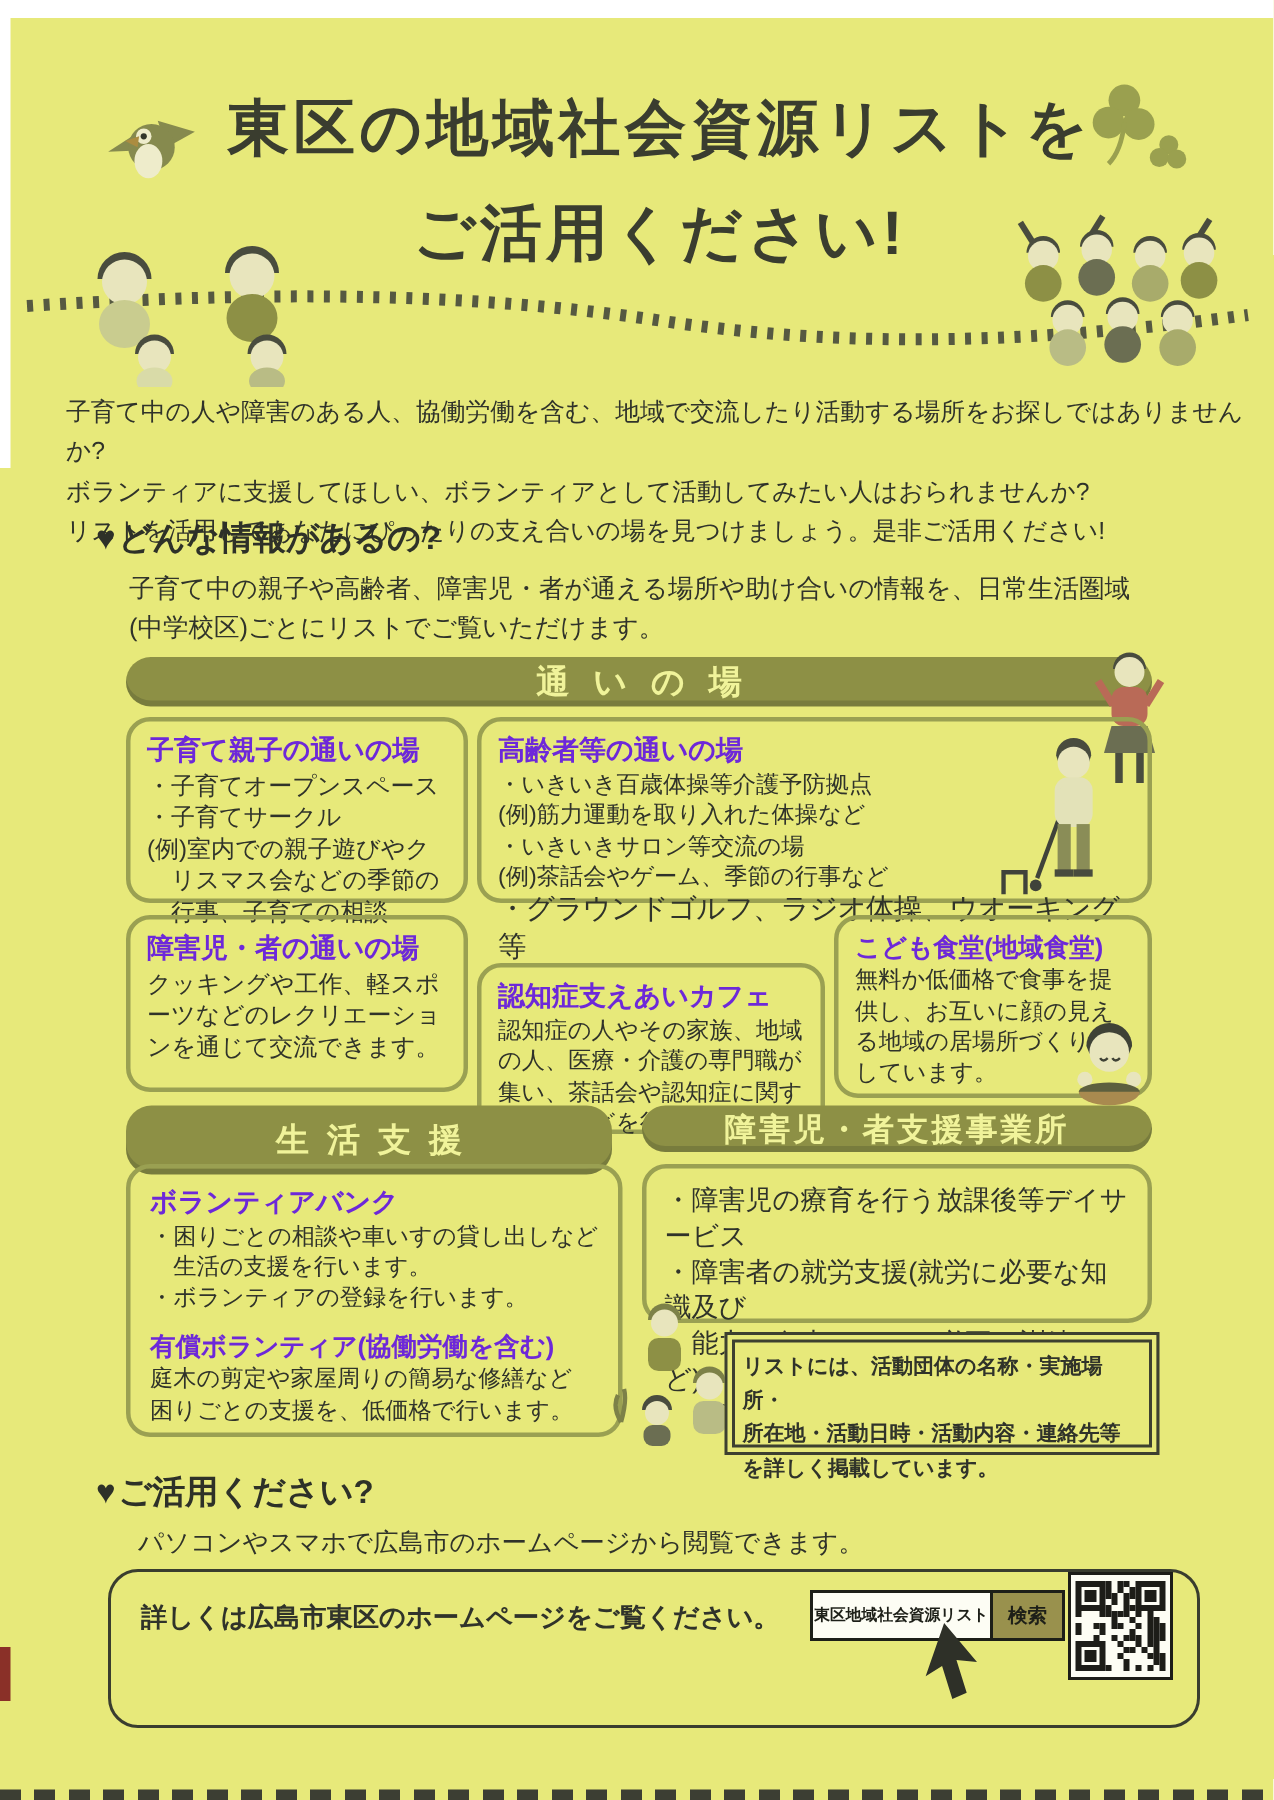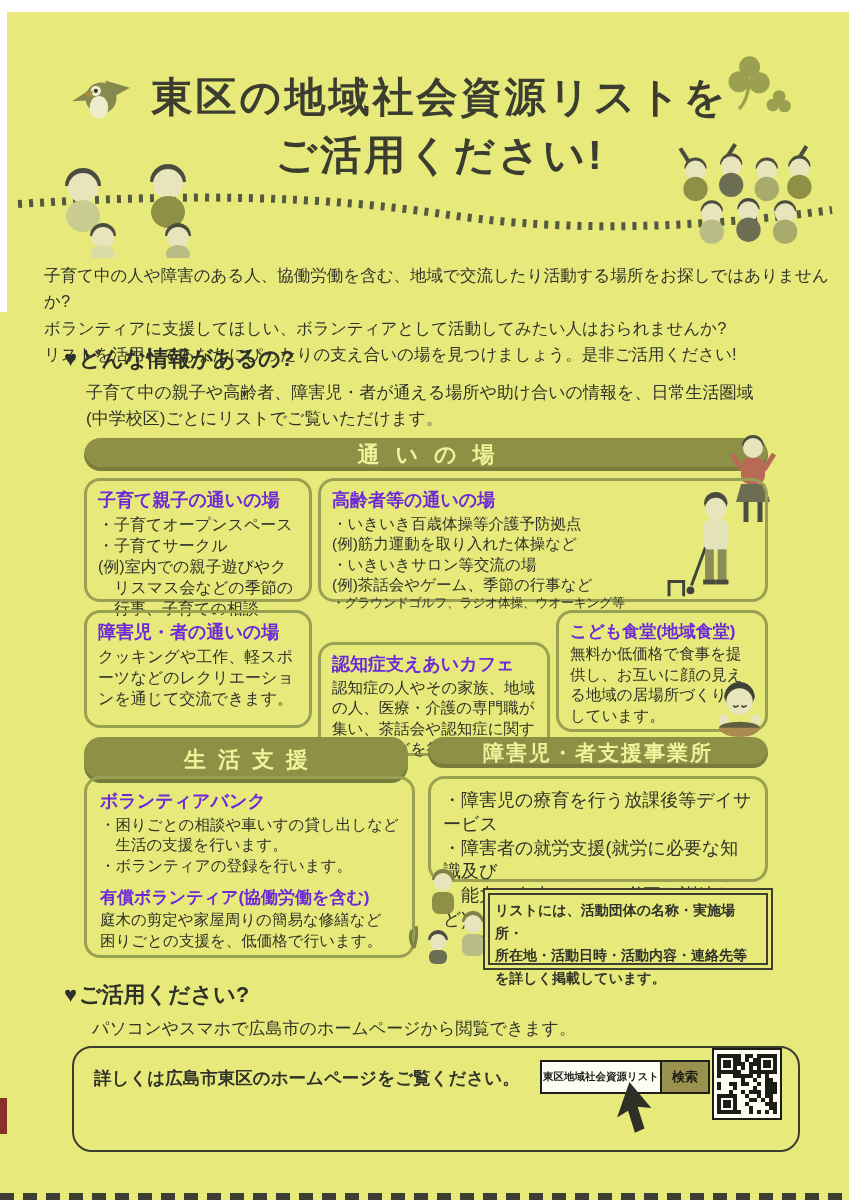--- a/index.html
+++ b/index.html
@@ -6,42 +6,42 @@
   .page{position:relative;width:849px;height:1200px;background:#ffffff;overflow:hidden;
         font-family:"Liberation Sans","DejaVu Sans",sans-serif;color:#30332a;}
   .paper{position:absolute;left:0;top:12px;right:0;bottom:0;background:#e7e97a;}
   .white-sliver{position:absolute;left:0;top:12px;width:7px;height:300px;background:#fff;}
   .abs{position:absolute;}
   .pre{white-space:pre-wrap;}
 
   
   .title-line{position:absolute;left:60px;width:760px;text-align:center;
               font-weight:700;font-size:41px;color:#3a3d2f;letter-spacing:3px;}
-  #title1{top:70px;} #title2{top:128px;}
+  #title1{top:58px;} #title2{top:128px;}
 
   
   .intro{position:absolute;left:44px;top:262px;width:792px;font-size:16.5px;line-height:1.6;}
   .sec-heading{position:absolute;font-size:22px;font-weight:700;color:#2e3128;display:flex;align-items:center;gap:2px;}
   .heart{font-size:22px;line-height:1;}
   .sec-body{position:absolute;font-size:17px;line-height:1.55;}
 
   
   .banner{position:absolute;background:#8d9045;border-radius:17px;height:33px;
           display:flex;align-items:center;justify-content:center;
           color:#f0f39a;font-size:22px;font-weight:700;
           box-shadow:inset 0 -4px 0 rgba(60,62,40,.25);}
   .ls-wide{letter-spacing:16px;text-indent:16px;}
   .ls-mid{letter-spacing:12px;text-indent:12px;}
   .ls-sm{letter-spacing:2px;}
 
   
   .obox{position:absolute;border:3px solid #9aa052;border-radius:16px;box-sizing:border-box;padding:9px 11px;}
   .obox h3{margin:0 0 2px 0;font-size:18px;font-weight:700;color:#6d28d9;line-height:1.2;}
   .obox .body{font-size:16px;line-height:1.32;color:#30332a;}
-  .body-sm{font-size:13px;line-height:1.3;letter-spacing:-0.5px;}
+  .body-sm{font-size:19px;line-height:1.3;letter-spacing:-0.5px;}
 
   .note-box{position:absolute;border:2px solid #3d4030;box-sizing:border-box;padding:9px 10px;
             background:#e7e97a;box-shadow:inset 0 0 0 3px #e7e97a, inset 0 0 0 5px #3d4030;
             font-size:14px;font-weight:700;line-height:1.62;}
 
   
   .footer-box{position:absolute;left:72px;top:1046px;width:728px;height:106px;
               border:2px solid #3a3d2f;border-radius:20px;box-sizing:border-box;}
   .footer-notice{position:absolute;left:94px;top:1066px;font-size:17.5px;font-weight:700;}
   .footer-url{position:absolute;left:88px;top:1100px;font-size:15px;font-weight:700;letter-spacing:.2px;}

